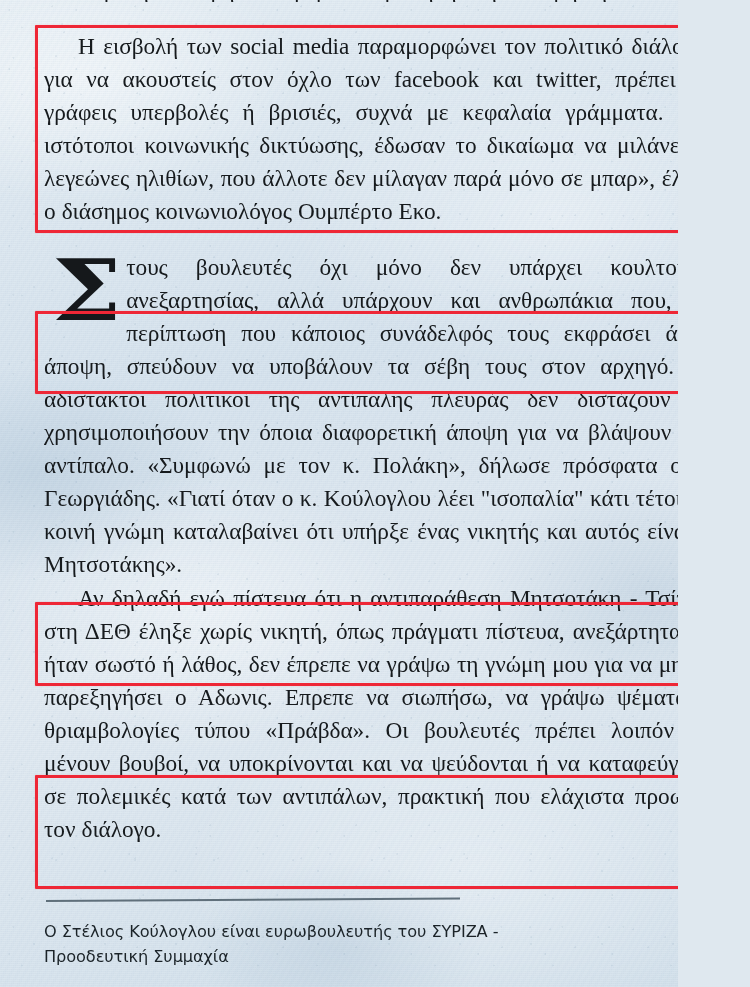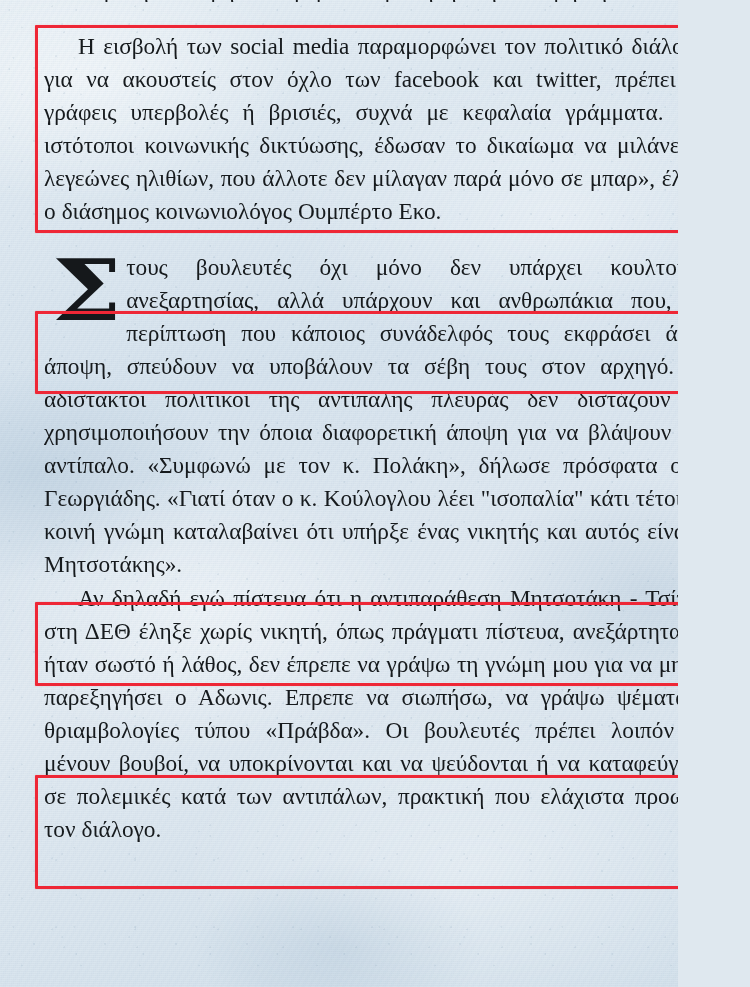--- a/index.html
+++ b/index.html
@@ -165,14 +165,21 @@
 
     <p class="para indent">Αν δηλαδή εγώ πίστευα ότι η αντιπαράθεση Μητσοτάκη - Τσίπρα στη ΔΕΘ έληξε χωρίς νικητή, όπως πράγματι πίστευα, ανεξάρτητα αν ήταν σωστό ή λάθος, δεν έπρεπε να γράψω τη γνώμη μου για να μη με παρεξηγήσει ο Αδωνις. Επρεπε να σιωπήσω, να γράψω ψέματα ή θριαμβολογίες τύπου «Πράβδα». Οι βουλευτές πρέπει λοιπόν να μένουν βουβοί, να υποκρίνονται και να ψεύδονται ή να καταφεύγουν σε πολεμικές κατά των αντιπάλων, πρακτική που ελάχιστα προωθεί τον διάλογο.</p>
 
   </div>
 
   <div class="hl-box" id="hl1" style="left: 35px; top: 25px; width: 678px; height: 208px; border-color: rgb(238, 39, 54);"></div>
   <div class="hl-box" id="hl2" style="left: 35px; top: 311px; width: 684px; height: 83px; border-color: rgb(238, 39, 54);"></div>
   <div class="hl-box" id="hl3" style="left: 35px; top: 602px; width: 688px; height: 84px; border-color: rgb(238, 39, 54);"></div>
   <div class="hl-box" id="hl4" style="left: 35px; top: 775px; width: 688px; height: 114px; border-color: rgb(238, 39, 54);"></div>
 
+  <div id="footer">
+    <div id="footer-rule"></div>
+    <div id="byline-block">
+      <p class="byline">Ο Στέλιος Κούλογλου είναι ευρωβουλευτής του ΣΥΡΙΖΑ -</p>
+      <p class="byline">Προοδευτική Συμμαχία</p>
+    </div>
+  </div>
 
 </div>
 
 </body></html>

